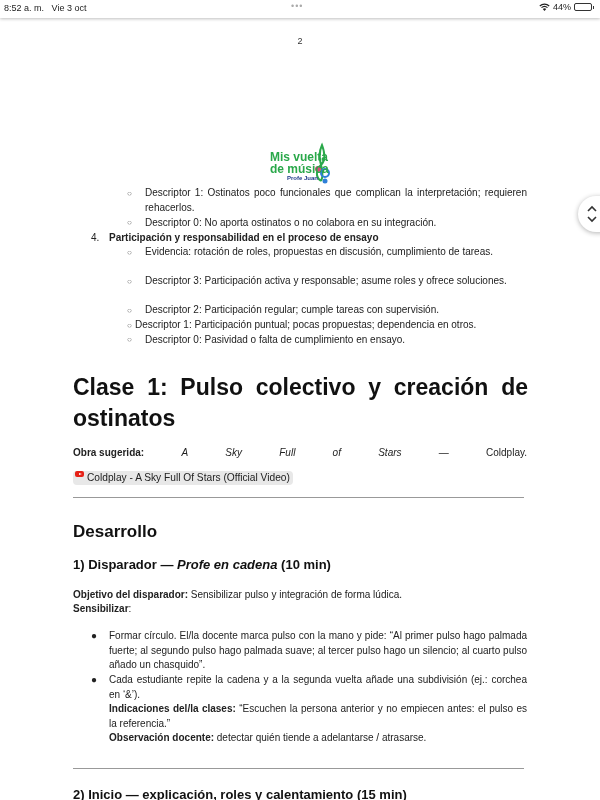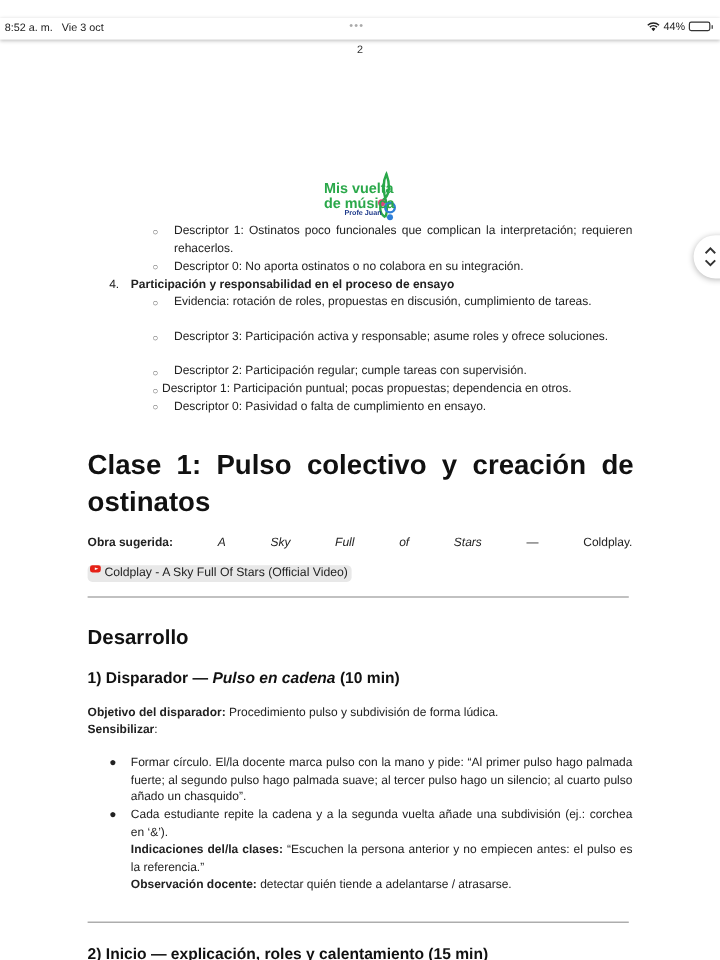--- a/index.html
+++ b/index.html
@@ -1,18 +1,18 @@
 <!DOCTYPE html>
 <html><head>
 <meta charset="utf-8">
 <style>
   html, body { margin:0; padding:0; }
   body { width:600px; height:800px; overflow:hidden; background:#fff; position:relative;
          font-family:"Liberation Sans", sans-serif; color:#111; }
-  .statusbar { position:absolute; top:15px; left:0; width:600px; height:18px; background:#fff;
+  .statusbar { position:absolute; top:0; left:0; width:600px; height:18px; background:#fff;
                box-shadow:0 1px 3px rgba(0,0,0,0.25); z-index:5; font-size:9px; color:#222; }
   .sb-time { position:absolute; left:4px; top:3px; }
   .sb-dots { position:absolute; left:291px; top:1px; font-size:9px; color:#aaa; letter-spacing:1px; }
   .sb-right { position:absolute; right:8px; top:2px; display:flex; align-items:center; gap:3px; }
   .battery { width:18px; height:8px; border:1px solid #333; border-radius:2px; position:relative; padding:1px; box-sizing:border-box; }
   .battery .fill { width:44%; height:100%; background:#111; }
   .battery:after { content:""; position:absolute; right:-3px; top:2px; width:1.5px; height:3px; background:#333; }
   .page-num { position:absolute; top:36px; left:0; width:600px; text-align:center; font-size:9px; color:#333; }
   .logo { position:absolute; left:267px; top:141px; width:70px; height:44px; }
   .logo .l1 { position:absolute; left:3px; top:10px; font-weight:bold; font-size:12px; color:#2aa84a; line-height:12px; white-space:nowrap; }
@@ -99,23 +99,23 @@
 </div>
 <div class="chip">
   <span class="yt"></span>
   <span>Coldplay - A Sky Full Of Stars (Official Video)</span>
 </div>
 
 <div class="hr" style="top:497px;"></div>
 
 <div class="h2">Desarrollo</div>
 
-<div class="h3" style="top:557px;"><span>1) Disparador — </span><i>Pulso en cadena</i><span> (10 min)</span></div>
+<div class="h3" style="top:557px;"><span>1) Disparador — </span><i>Profe en cadena</i><span> (10 min)</span></div>
 
-<div class="txt" style="left:73px;top:588px;width:454px;"><b>Objetivo del disparador:</b><span> Procedimiento pulso y subdivisión de forma lúdica.</span></div>
+<div class="txt" style="left:73px;top:588px;width:454px;"><b>Objetivo del disparador:</b><span> Sensibilizar pulso y integración de forma lúdica.</span></div>
 <div class="txt" style="left:73px;top:602px;"><b>Sensibilizar</b><span>:</span></div>
 
 <span class="bullet" style="left:91px;top:630px;">●</span>
 <div class="txt just" style="left:109px;top:629px;width:418px;">Formar círculo. El/la docente marca pulso con la mano y pide: “Al primer pulso hago palmada fuerte; al segundo pulso hago palmada suave; al tercer pulso hago un silencio; al cuarto pulso añado un chasquido”.</div>
 
 <span class="bullet" style="left:91px;top:674px;">●</span>
 <div class="txt just" style="left:109px;top:673px;width:418px;">Cada estudiante repite la cadena y a la segunda vuelta añade una subdivisión (ej.: corchea en ‘&amp;’).</div>
 <div class="txt just" style="left:109px;top:702px;width:418px;"><b>Indicaciones del/la clases:</b><span> “Escuchen la persona anterior y no empiecen antes: el pulso es la referencia.”</span></div>
 <div class="txt" style="left:109px;top:731px;width:418px;"><b>Observación docente:</b><span> detectar quién tiende a adelantarse / atrasarse.</span></div>
 

